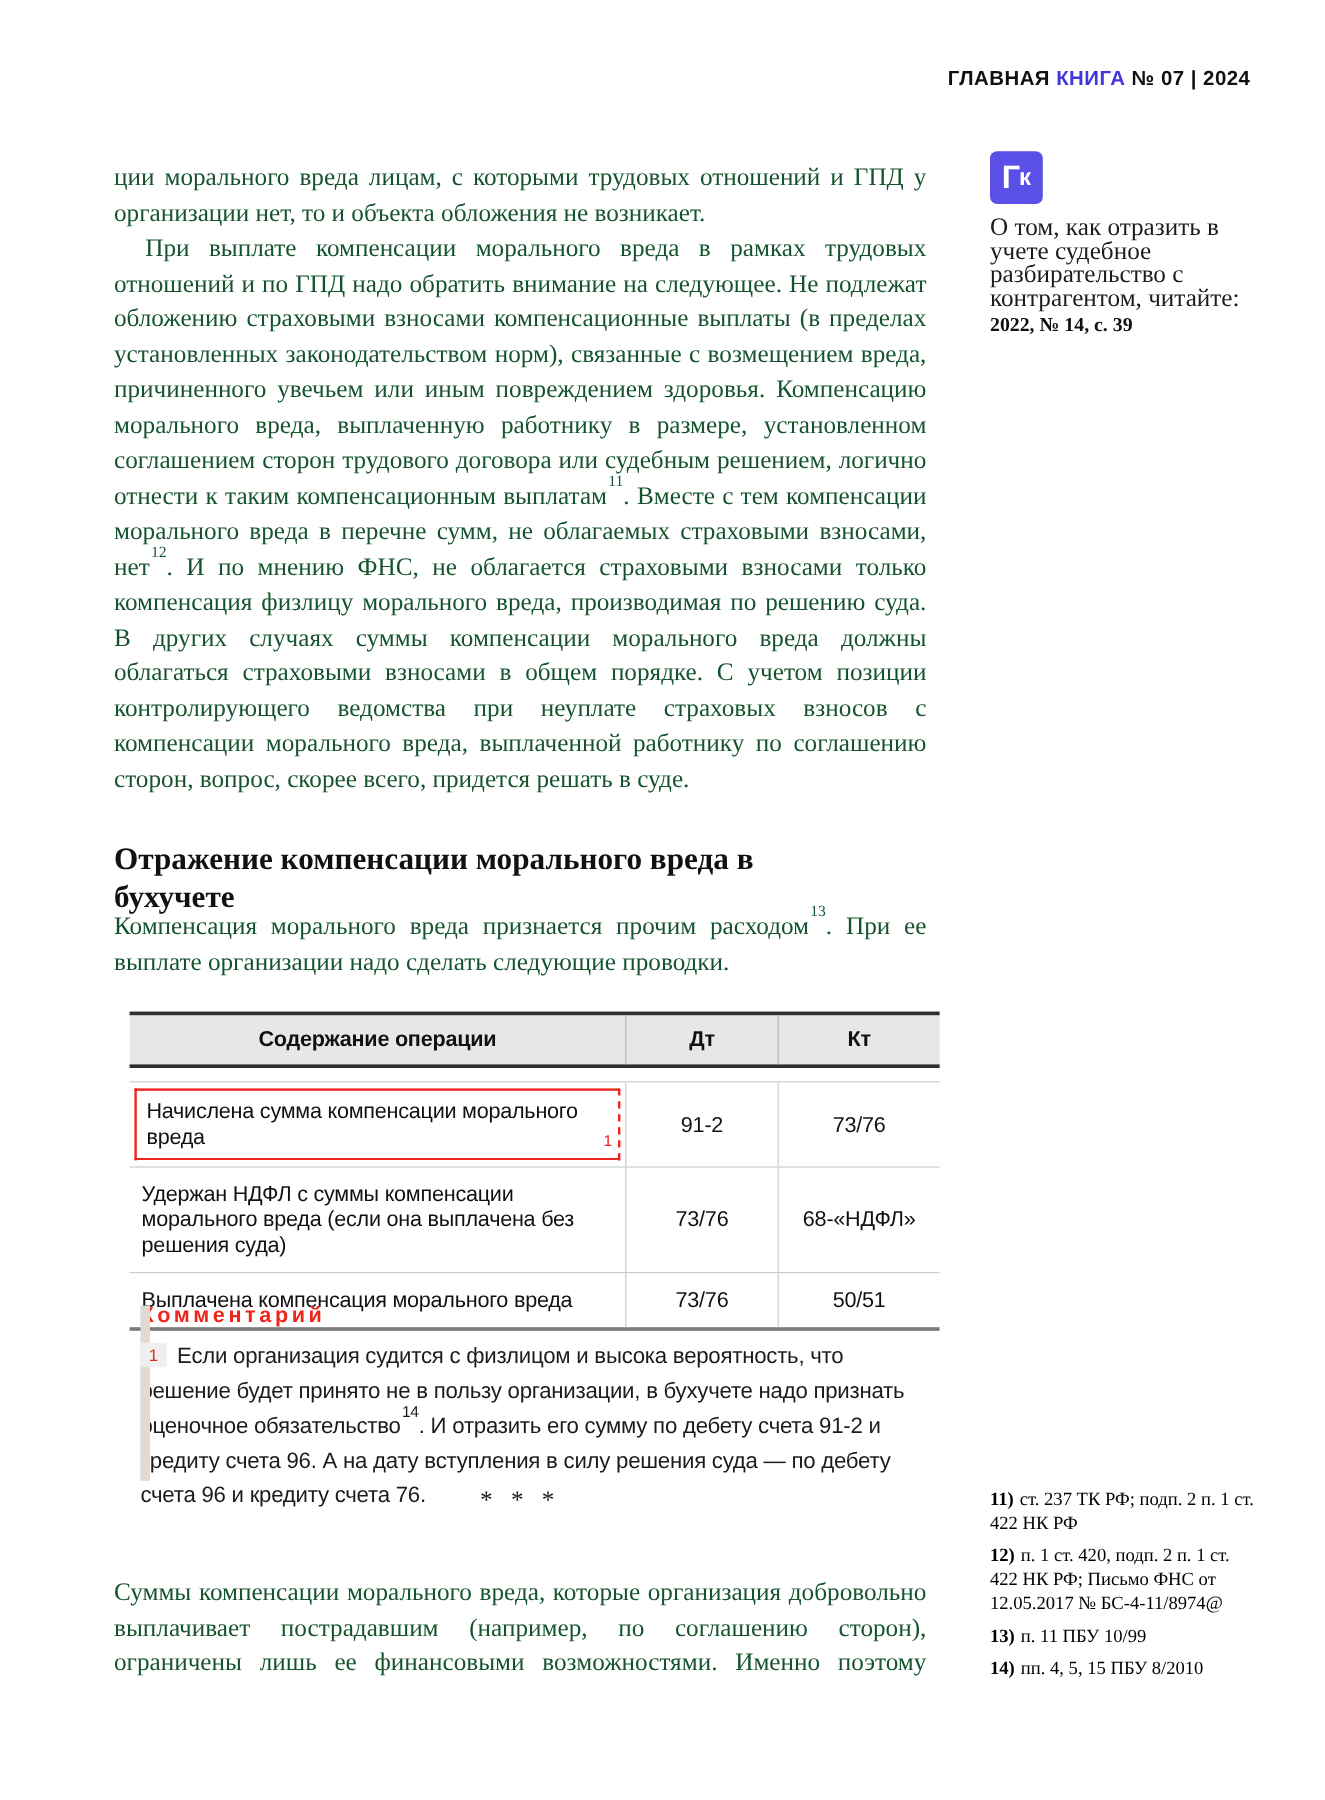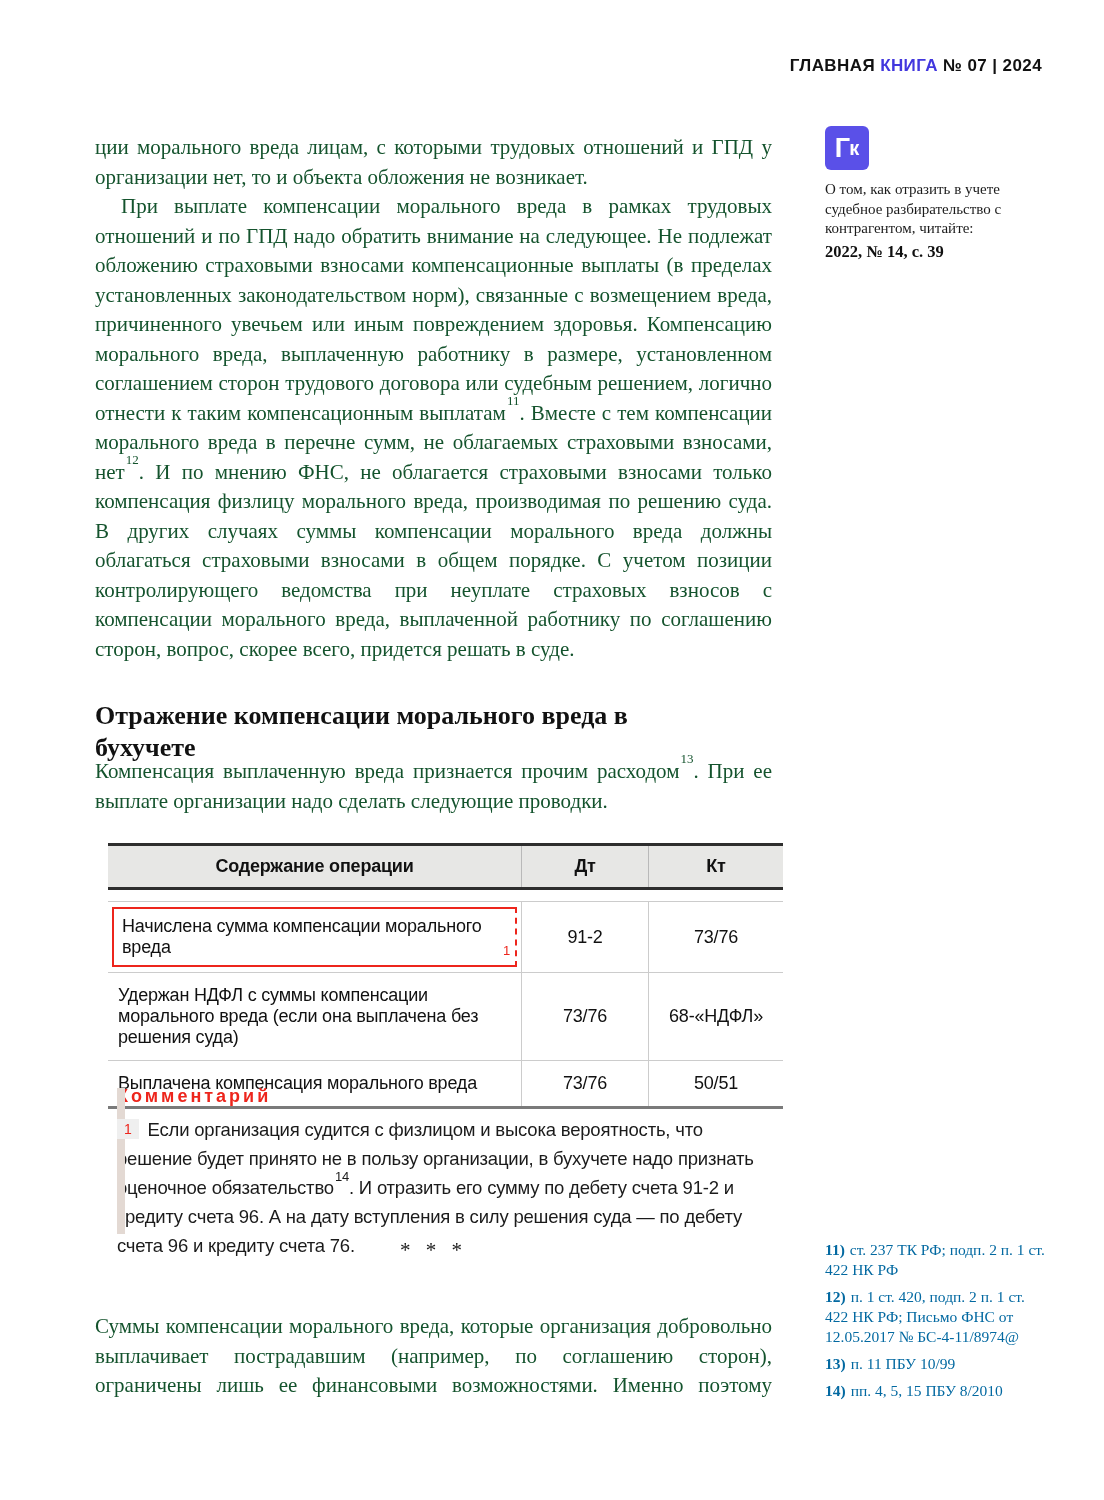--- a/index.html
+++ b/index.html
@@ -79,25 +79,25 @@
 
   
   .side-note { position:absolute; left:825px; top:126px; width:220px; }
   .gk-logo {
     width:44px; height:44px; border-radius:6px; background:#5A50E8;
     display:flex; align-items:center; justify-content:center;
     font-family:"Liberation Sans", sans-serif; font-weight:bold; color:#ffffff;
   }
   .gk-logo .g { font-size:27px; line-height:27px; }
   .gk-logo .k { font-size:20px; line-height:20px; margin-left:-1px; }
-  .note-text { margin:10px 0 0 0; font-size:15px; line-height:19.5px; color:#1b1b1b; }
+  .note-text { margin:10px 0 0 0; font-size:21px; line-height:19.5px; color:#1b1b1b; }
   .note-ref { margin:3px 0 0 0; font-size:16.5px; line-height:19.5px; font-weight:bold; color:#101010; }
 
   .footnotes { position:absolute; left:825px; top:1240px; width:222px;
-    font-size:15.5px; line-height:20px; color:#0369a1; }
+    font-size:15.5px; line-height:20px; color:#000000; }
   .footnote { margin:0 0 7px 0; }
   .fn-num { font-weight:bold; margin-right:5px; }
 
   .page-number {
     position:absolute; top:1432px; right:62px; font-size:21px; color:#1b1b1b;
   }
 </style>
 </head>
 <body>
 
@@ -110,21 +110,21 @@
   </div>
 
   <div class="main-block" style="top:133px">
     <p class="para"><span>ции морального вреда лицам, с которыми трудовых отношений и ГПД у организации нет, то и объекта обложения не возникает.</span></p>
     <p class="para indent"><span>При выплате компенсации морального вреда в рамках трудовых отношений и по ГПД надо обратить внимание на следующее. Не подлежат обложению страховыми взносами компенсационные выплаты (в пределах установленных законодательством норм), связанные с возмещением вреда, причиненного увечьем или иным повреждением здоровья. Компенсацию морального вреда, выплаченную работнику в размере, установленном соглашением сторон трудового договора или судебным решением, логично отнести к таким компенсационным выплатам</span><sup class="fnref">11</sup><span>. Вместе с тем компенсации морального вреда в перечне сумм, не облагаемых страховыми взносами, нет</span><sup class="fnref">12</sup><span>. И по мнению ФНС, не облагается страховыми взносами только компенсация физлицу морального вреда, производимая по решению суда. В других случаях суммы компенсации морального вреда должны облагаться страховыми взносами в общем порядке. С учетом позиции контролирующего ведомства при неуплате страховых взносов с компенсации морального вреда, выплаченной работнику по соглашению сторон, вопрос, скорее всего, придется решать в суде.</span></p>
   </div>
 
   <h2 class="section-heading">Отражение компенсации морального вреда в бухучете</h2>
 
   <div class="main-block" style="top:757px">
-    <p class="para"><span>Компенсация выплаченную вреда признается прочим расходом</span><sup class="fnref">13</sup><span>. При ее выплате организации надо сделать следующие проводки.</span></p>
+    <p class="para"><span>Компенсация морального вреда признается прочим расходом</span><sup class="fnref">13</sup><span>. При ее выплате организации надо сделать следующие проводки.</span></p>
   </div>
 
   <div class="op-table">
     <div class="tbl-header">
       <div class="th c1">Содержание операции</div>
       <div class="th c2">Дт</div>
       <div class="th c3">Кт</div>
     </div>
     <div class="tbl-body">
       <div class="tr hl">

